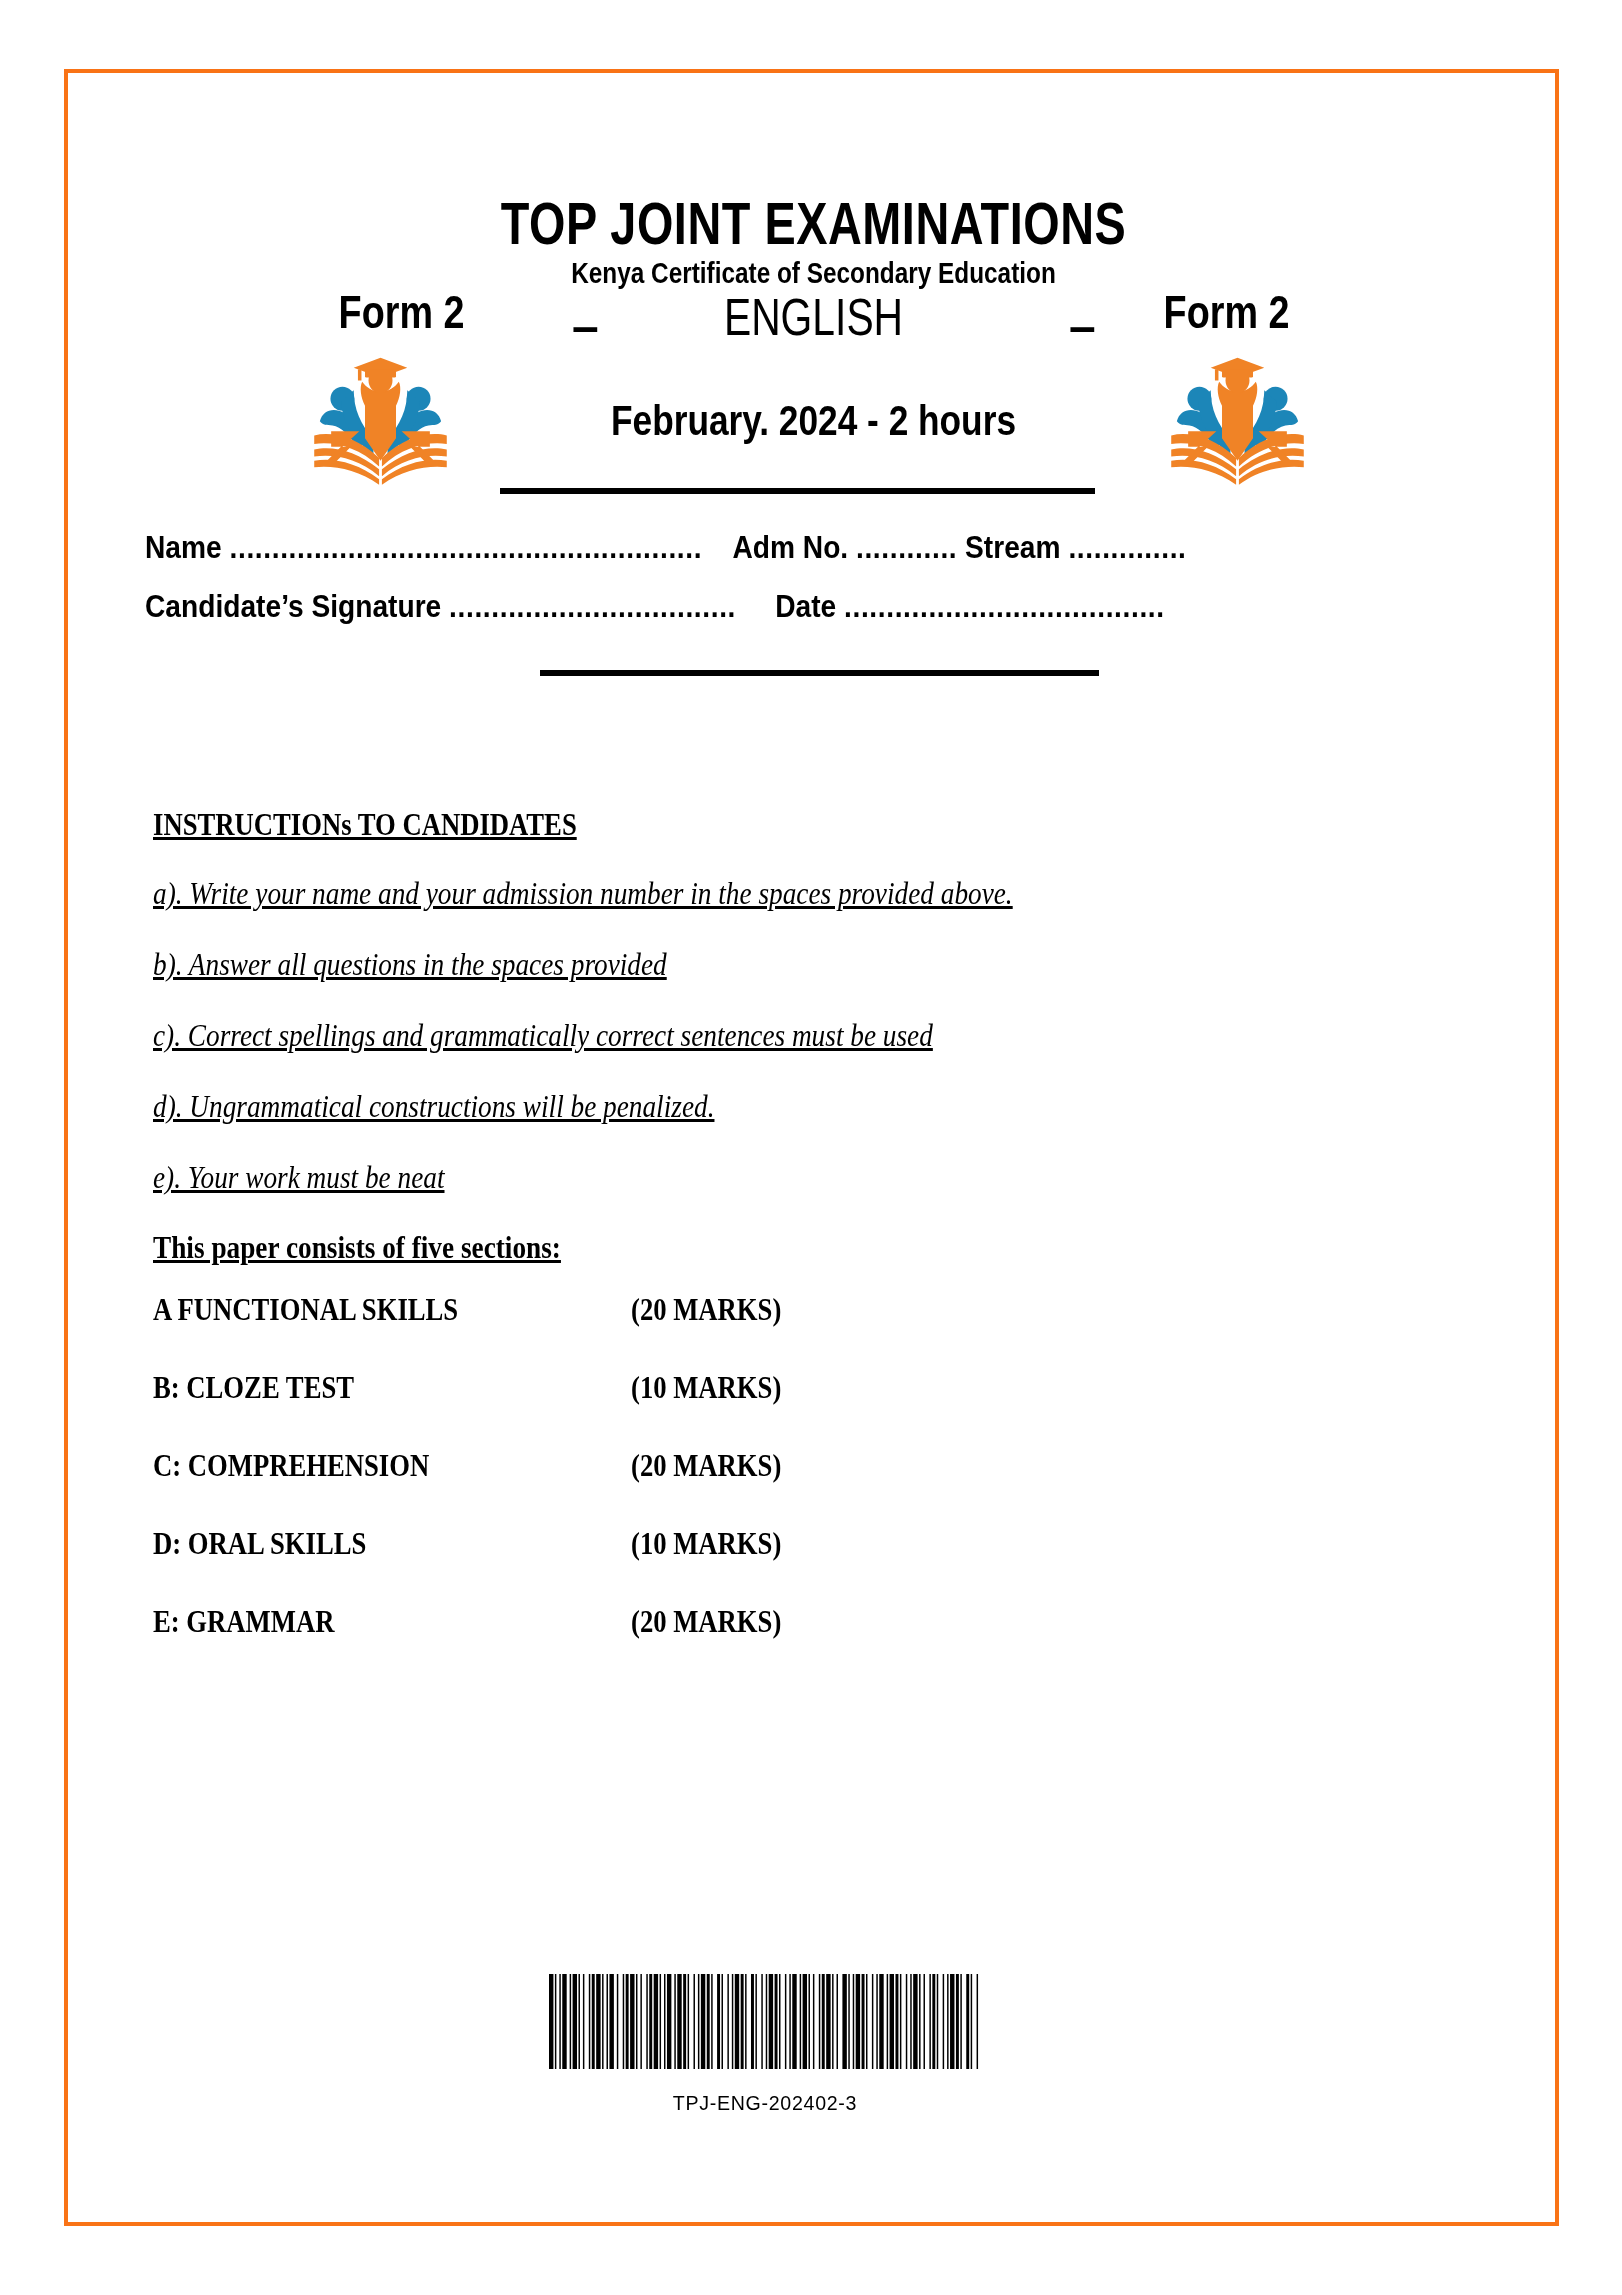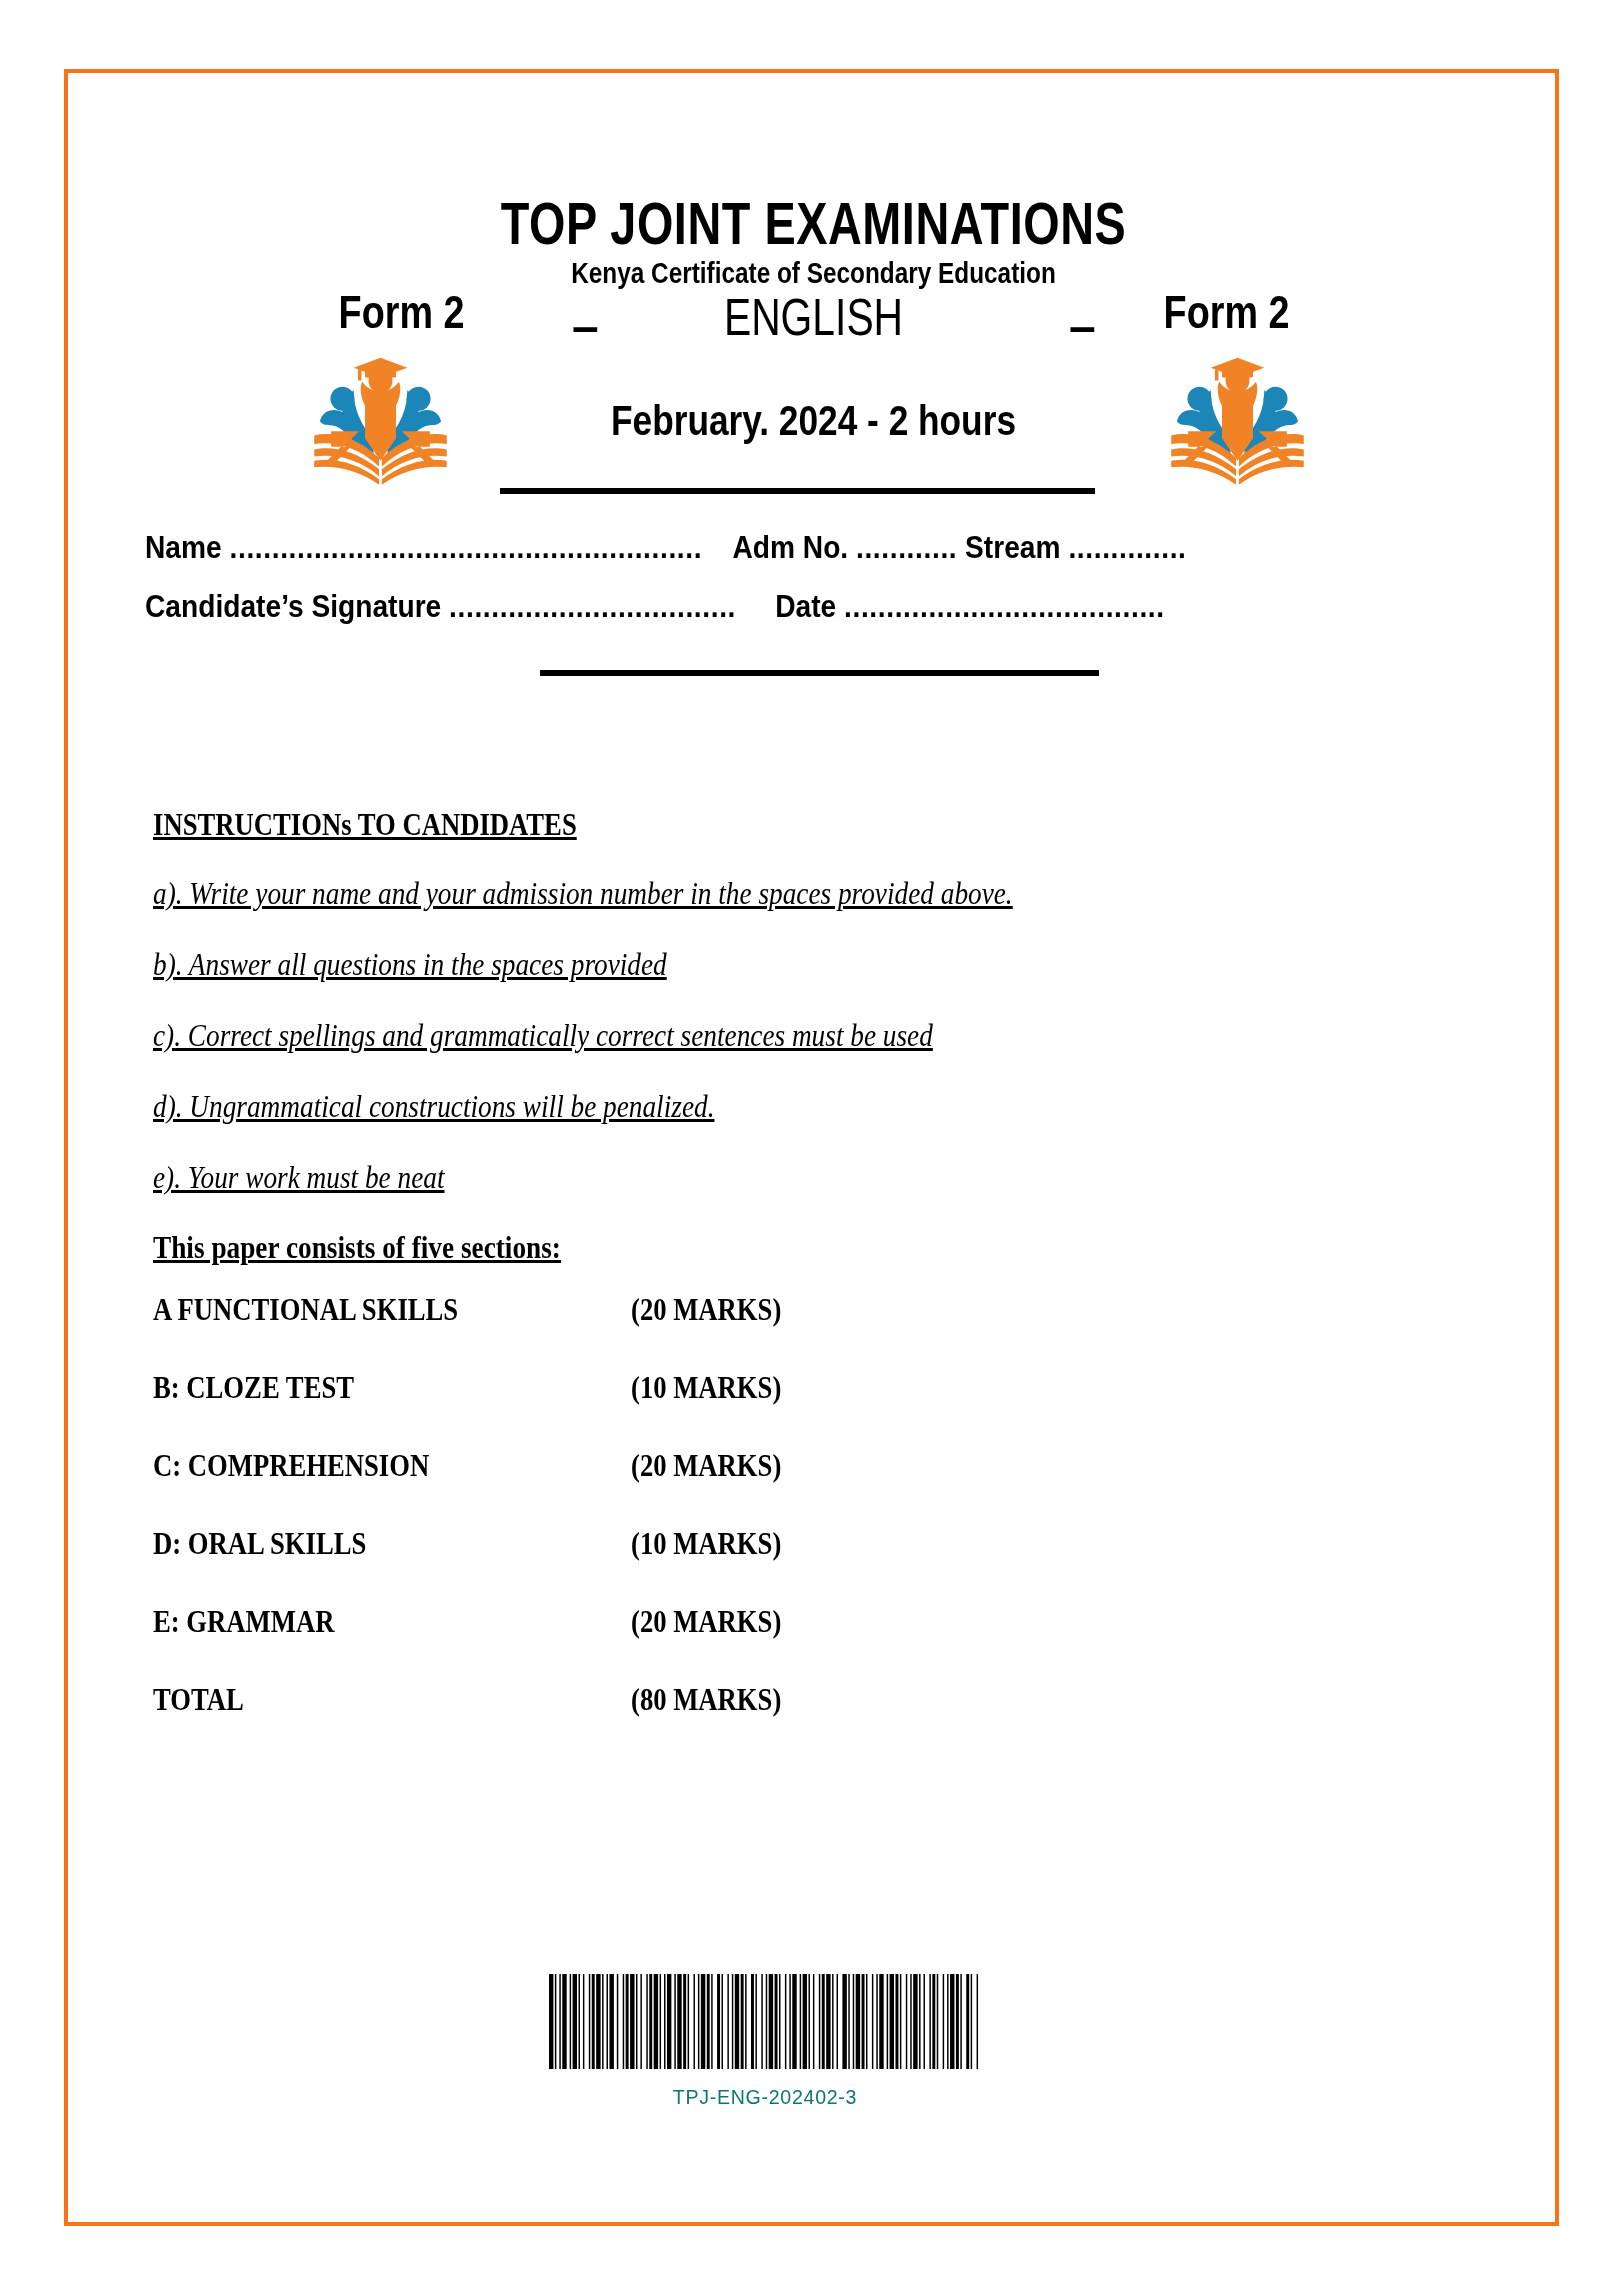--- a/index.html
+++ b/index.html
@@ -238,25 +238,25 @@
     width: 438px;
     text-align: center;
   }
   .barcode-bars {
     height: 95px;
     width: 432px;
     margin: 0 auto;
     display: block;
   }
   .barcode-label {
-    margin-top: 17px;
+    margin-top: 23px;
     font-family: "Liberation Sans", sans-serif;
     font-size: 19.6px;
     letter-spacing: 0.7px;
-    color: #0f766e;
+    color: #000000;
   }
 </style>
 </head>
 <body>
 
 <div class="page-sheet">
 
   <div class="header">
 
     <div class="exam-title">TOP JOINT EXAMINATIONS</div>
@@ -376,24 +376,20 @@
       <span class="section-name">C: COMPREHENSION</span>
       <span class="section-marks">(20 MARKS)</span>
     </div>
     <div class="section-row">
       <span class="section-name">D: ORAL SKILLS</span>
       <span class="section-marks">(10 MARKS)</span>
     </div>
     <div class="section-row">
       <span class="section-name">E: GRAMMAR</span>
       <span class="section-marks">(20 MARKS)</span>
-    </div>
-    <div class="section-row">
-      <span class="section-name">TOTAL</span>
-      <span class="section-marks">(80 MARKS)</span>
     </div>
   </div>
 
   <div class="barcode-wrap">
     <svg class="barcode-bars" id="barcode-svg" viewBox="0 0 660 145" preserveAspectRatio="none" xmlns="http://www.w3.org/2000/svg">
         <rect x="0.000" y="0" width="6.758" height="145" fill="#000000"></rect>
         <rect x="9.010" y="0" width="2.253" height="145" fill="#000000"></rect>
         <rect x="15.768" y="0" width="2.253" height="145" fill="#000000"></rect>
         <rect x="20.273" y="0" width="6.758" height="145" fill="#000000"></rect>
         <rect x="31.536" y="0" width="2.253" height="145" fill="#000000"></rect>

